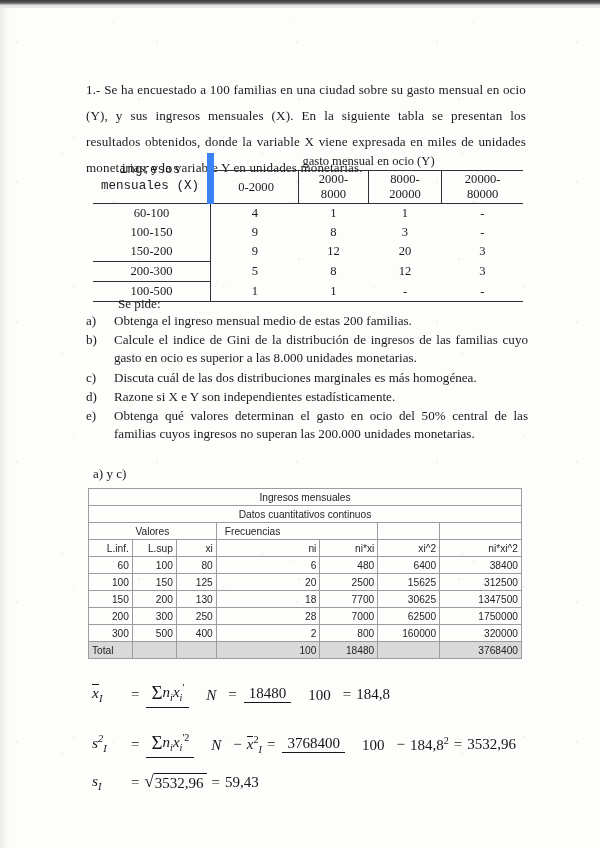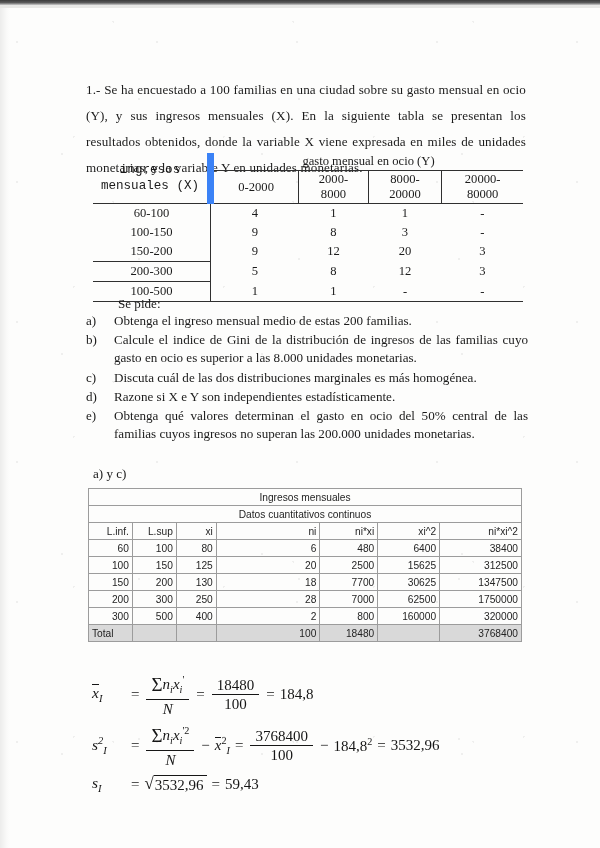--- a/index.html
+++ b/index.html
@@ -200,24 +200,25 @@
     white-space: nowrap;
   }
   .lhs {
     min-width: 34px;
     font-style: italic;
     font-size: 15.5px;
   }
   .op { padding: 0 5px; }
   .frac {
     display: inline-flex;
-    flex-direction: column;
+    flex-direction: row;
     align-items: center;
     vertical-align: middle;
-    margin: 0 2px;
+    margin: 8px 2px;
+    gap: 12px;
   }
   .frac .num {
     border-bottom: 1.1px solid #161616;
     padding: 0 5px 1px 5px;
     line-height: 16px;
   }
   .frac .den {
     padding: 1px 5px 0 5px;
     line-height: 16px;
   }
@@ -356,20 +357,26 @@
         <col style="width:82px">
     </colgroup>
     <tbody>
         <tr>
       <td class="t2-title" colspan="7">Ingresos mensuales</td>
     </tr>
     <tr>
       <td class="t2-title" colspan="7">Datos cuantitativos continuos</td>
     </tr>
     <tr>
+      <td class="t2-grouphead" colspan="3">Valores</td>
+      <td class="t2-grouphead" colspan="2" style="text-align:left;padding-left:8px">Frecuencias</td>
+      <td class="t2-blank"></td>
+      <td class="t2-blank"></td>
+    </tr>
+    <tr>
       <td class="t2-colhead">L.inf.</td>
       <td class="t2-colhead">L.sup</td>
       <td class="t2-colhead">xi</td>
       <td class="t2-colhead">ni</td>
       <td class="t2-colhead">ni*xi</td>
       <td class="t2-colhead">xi^2</td>
       <td class="t2-colhead">ni*xi^2</td>
     </tr>
 
     <tr>

